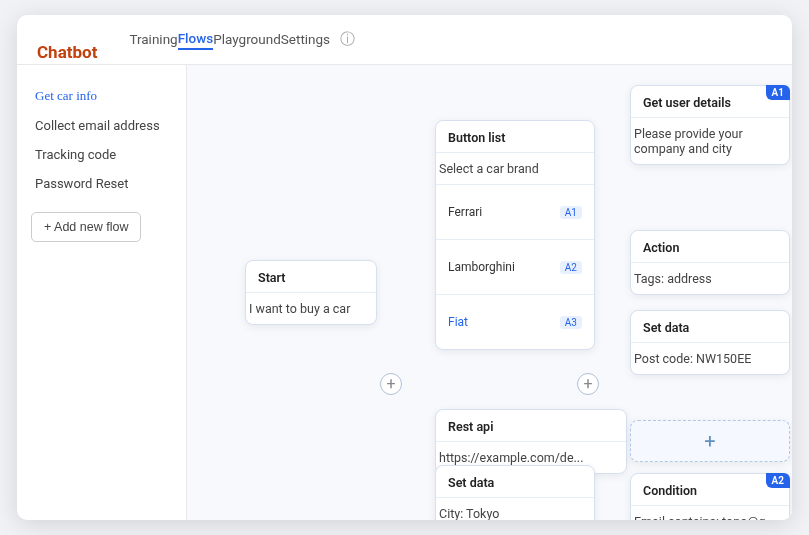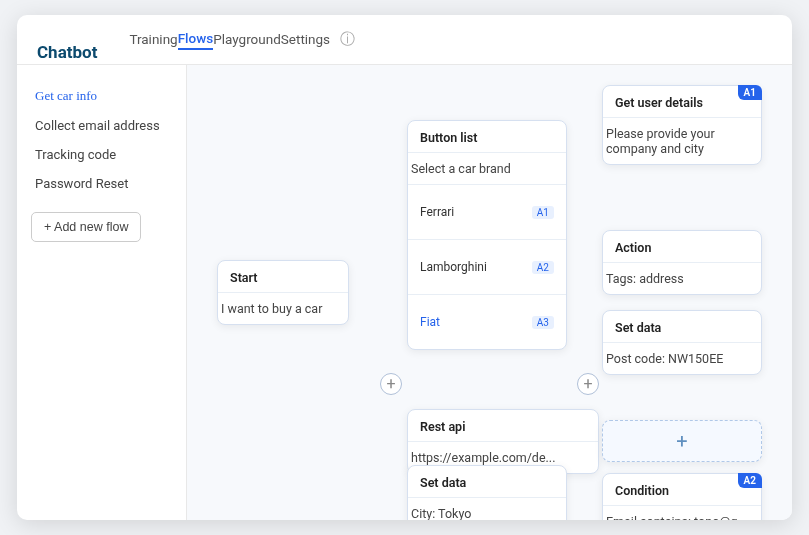--- a/index.html
+++ b/index.html
@@ -28,21 +28,21 @@
       display: flex;
       align-items: center;
       padding: 0 20px;
       height: 50px;
       border-bottom: 1px solid #e8e8e8;
       flex-shrink: 0;
     }
     .logo {
       font-size: 17px;
       font-weight: 700;
-      color: #0c4a6e;
+      color: #c2410c;
       margin-right: 32px;
       margin-top: 24px;
     }
     .nav-items {
       display: flex;
       align-items: center;
     }
     .nav-item {
       font-size: 13.5px;
       color: #555;
@@ -106,20 +106,21 @@
       overflow: hidden;
     }
     
     .node {
       position: absolute;
       background: #fff;
       border-radius: 8px;
       border: 1.5px solid #d6e0f0;
       box-shadow: 0 2px 8px rgba(0,0,0,0.07);
       font-size: 12.5px;
+      margin-left: 28px;
     }
     .node-header {
       padding: 9px 12px 7px 12px;
       font-weight: 600;
       font-size: 12.5px;
       color: #222;
       border-bottom: 1px solid #e8eef5;
     }
     .node-body {
       padding: 8px 3px;

